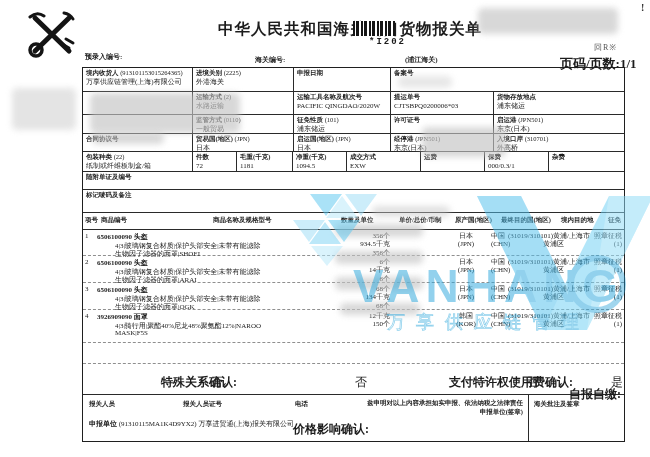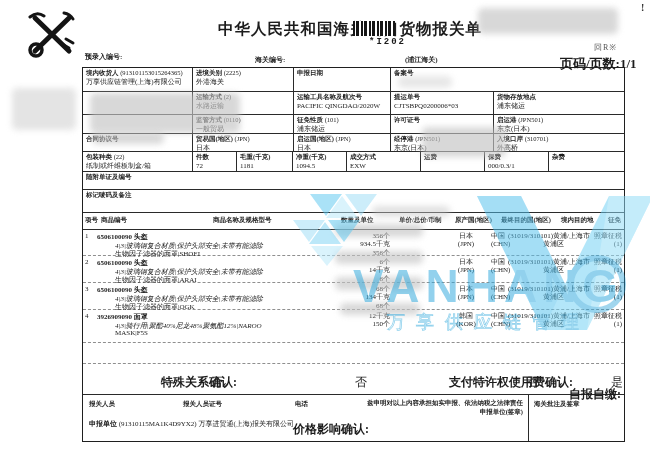--- a/index.html
+++ b/index.html
@@ -17,21 +17,21 @@
   .cell:last-child{border-right:none;}
   .lbl{font-size:6.5px;font-weight:bold;white-space:nowrap;}
   .code{font-weight:normal;font-size:6.5px;}
   .val{font-size:7px;white-space:nowrap;line-height:1.15;}
   .gh{position:relative;border-bottom:1px solid #2a2a2a;height:16px;font-size:6.5px;font-weight:bold;}
   .gh span{position:absolute;top:3px;white-space:nowrap;}
   .grow{position:relative;border-bottom:1px dashed #8f8f8f;font-size:7px;}
   .grow span,.grow div{white-space:nowrap;}
   .g-no{position:absolute;left:2px;top:2px;}
   .g-l1{position:absolute;left:14px;top:2px;font-weight:bold;}
-  .g-d1{position:absolute;left:32px;top:10.5px;font-style:italic;}
+  .g-d1{position:absolute;left:32px;top:10.5px;}
   .g-d2{position:absolute;left:32px;top:19px;}
   .g-qty{position:absolute;left:215px;width:92px;top:2px;text-align:right;line-height:8.4px;}
   .g-org{position:absolute;left:358px;width:50px;top:2px;text-align:center;line-height:8.4px;}
   .g-dst{position:absolute;left:408px;width:48px;top:2px;line-height:8.4px;}
   .g-dom{position:absolute;right:34px;top:2px;text-align:right;line-height:8.4px;}
   .g-dom .l2{display:block;padding-right:26px;}
   .g-duty{position:absolute;right:2px;top:2px;text-align:right;line-height:8.4px;}
   .spacer{height:20px;border-bottom:1px dashed #8f8f8f;}
   .confirm{position:relative;height:30px;border-bottom:1px solid #2a2a2a;}
   .confirm span{position:absolute;top:10px;font-size:12px;white-space:nowrap;}

